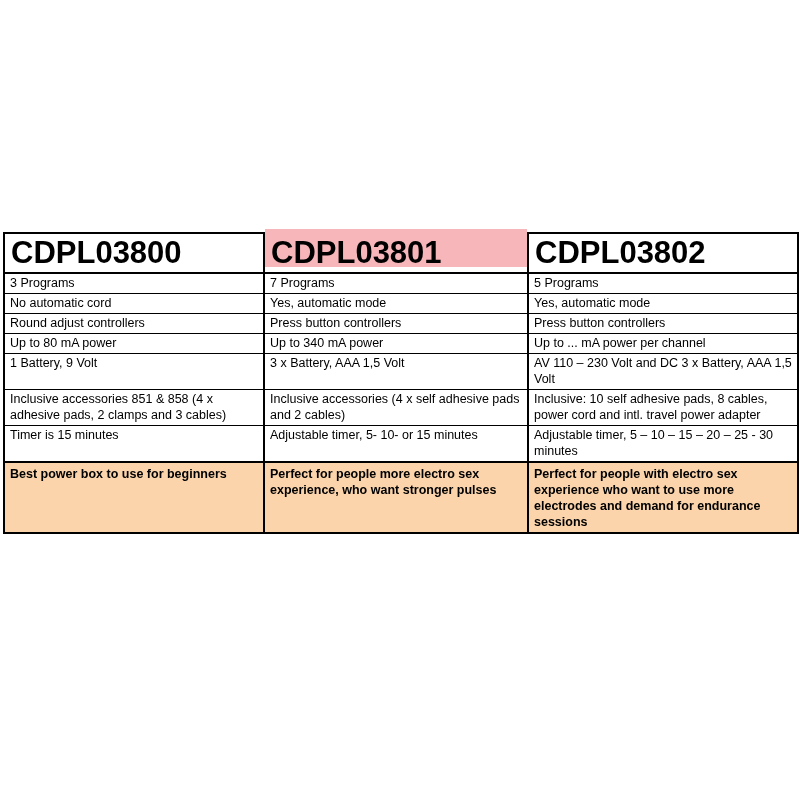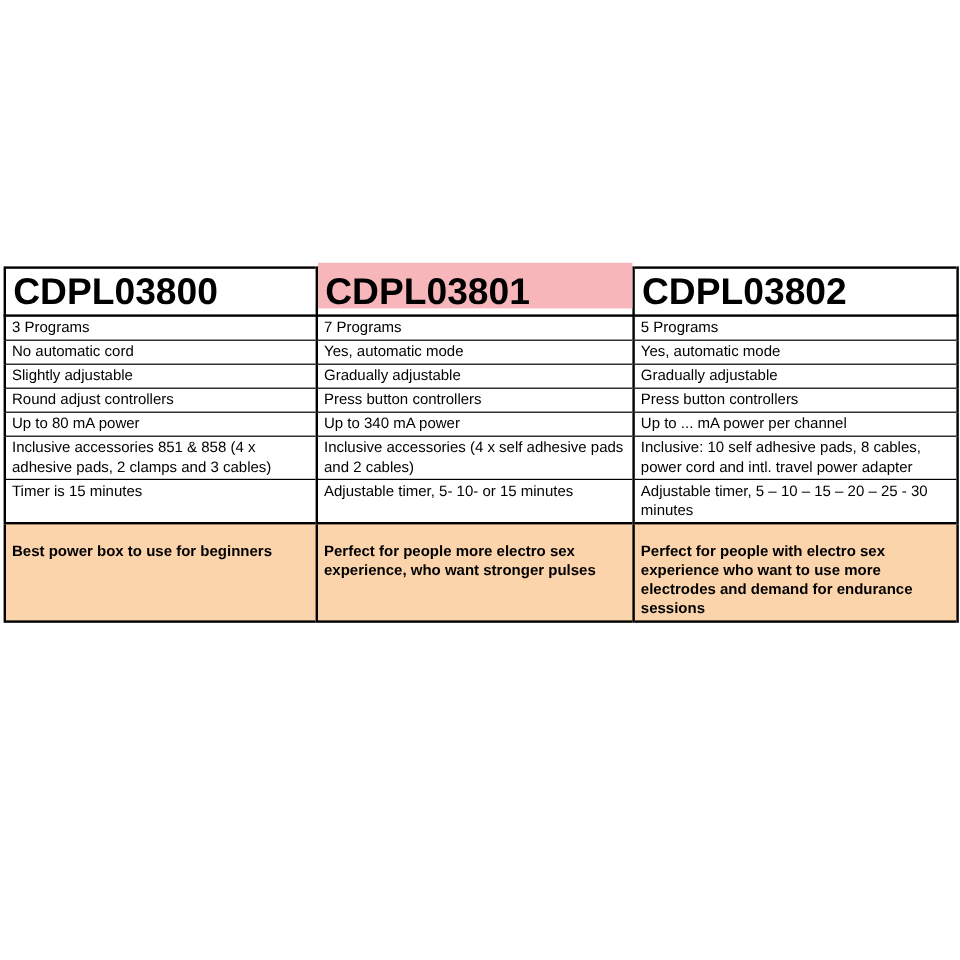--- a/index.html
+++ b/index.html
@@ -11,21 +11,21 @@
   .page {
     position: relative;
     width: 800px;
     height: 800px;
     background: #ffffff;
     overflow: hidden;
   }
   .table-wrap {
     position: absolute;
     left: 3px;
-    top: 222px;
+    top: 232px;
     width: 794px;
   }
   table.compare {
     border-collapse: collapse;
     table-layout: fixed;
     width: 794px;
     border: 2px solid #000000;
   }
   th, td {
     border: 1px solid #000000;
@@ -66,21 +66,21 @@
   td {
     font-size: 12.5px;
     line-height: 16px;
     padding: 1px 4px 2px 5px;
   }
   tr.final-row td {
     background: #fbd4ab;
     font-weight: bold;
     border-top-width: 2px;
     height: 64px;
-    padding-top: 14px;
+    padding-top: 3px;
   }
 </style>
 </head>
 <body>
 
 <div class="page">
   <div class="table-wrap">
     <table class="compare">
       <colgroup>
         <col style="width:260px">
@@ -99,33 +99,33 @@
           <td>3 Programs</td>
           <td>7 Programs</td>
           <td>5 Programs</td>
         </tr>
         <tr>
           <td>No automatic cord</td>
           <td>Yes, automatic mode</td>
           <td>Yes, automatic mode</td>
         </tr>
         <tr>
-          <td>Slightly adjustable</td>
-          <td>Gradually adjustable</td>
-          <td>Gradually adjustable</td>
-        </tr>
-        <tr>
           <td>Round adjust controllers</td>
           <td>Press button controllers</td>
           <td>Press button controllers</td>
         </tr>
         <tr>
           <td>Up to 80 mA power</td>
           <td>Up to 340 mA power</td>
           <td>Up to  ... mA power per channel</td>
+        </tr>
+        <tr>
+          <td>1 Battery, 9 Volt</td>
+          <td>3 x Battery, AAA 1,5 Volt</td>
+          <td>AV 110 – 230 Volt and DC 3 x Battery, AAA 1,5 Volt</td>
         </tr>
         <tr>
           <td>Inclusive accessories 851 &amp; 858 (4 x adhesive pads, 2 clamps and 3 cables)</td>
           <td>Inclusive accessories (4 x self adhesive pads and 2 cables)</td>
           <td>Inclusive: 10 self adhesive pads, 8 cables, power cord and intl. travel power adapter</td>
         </tr>
         <tr>
           <td>Timer is 15 minutes</td>
           <td>Adjustable timer, 5- 10- or 15 minutes</td>
           <td>Adjustable timer, 5 – 10 – 15 – 20 – 25 - 30 minutes</td>

